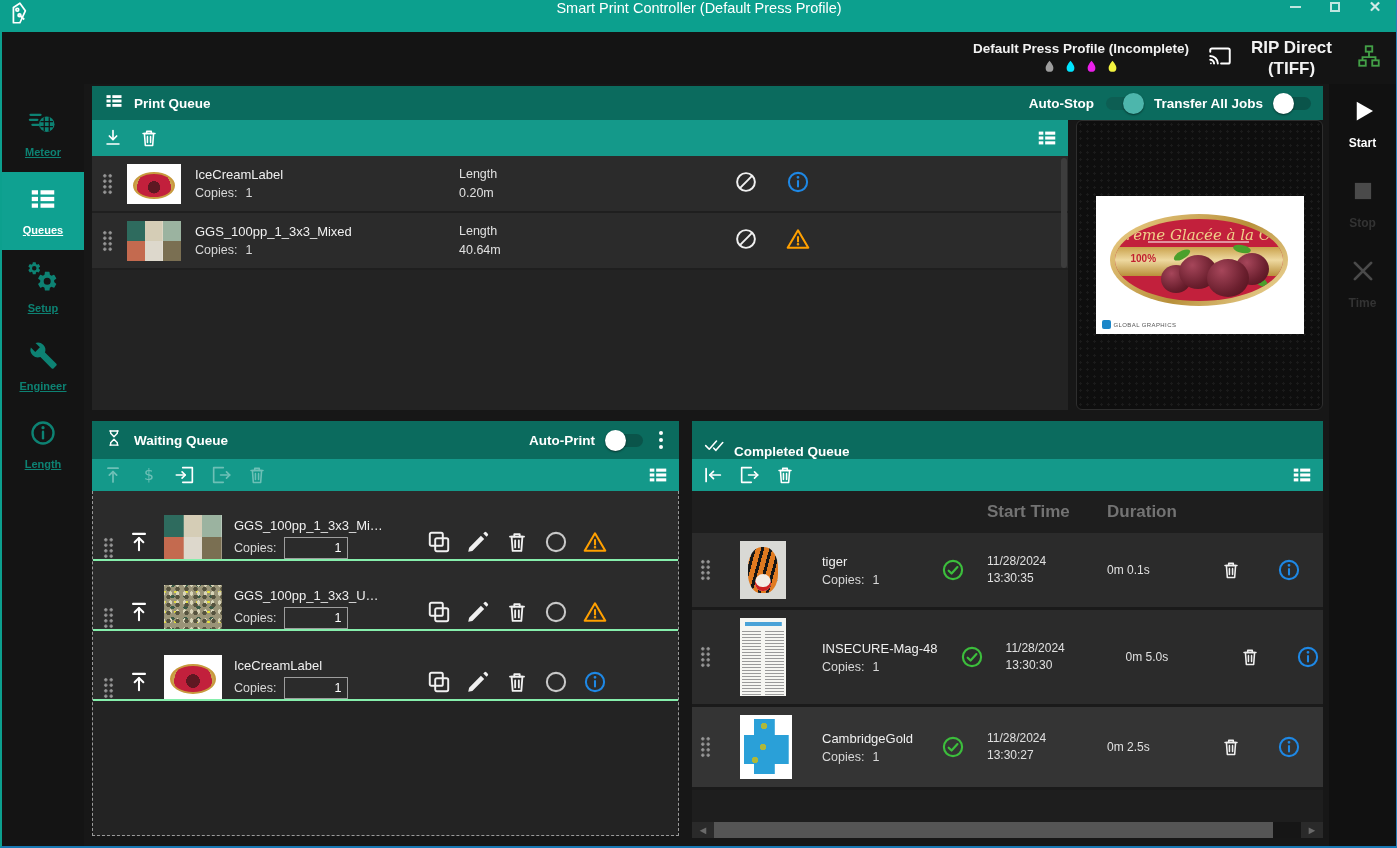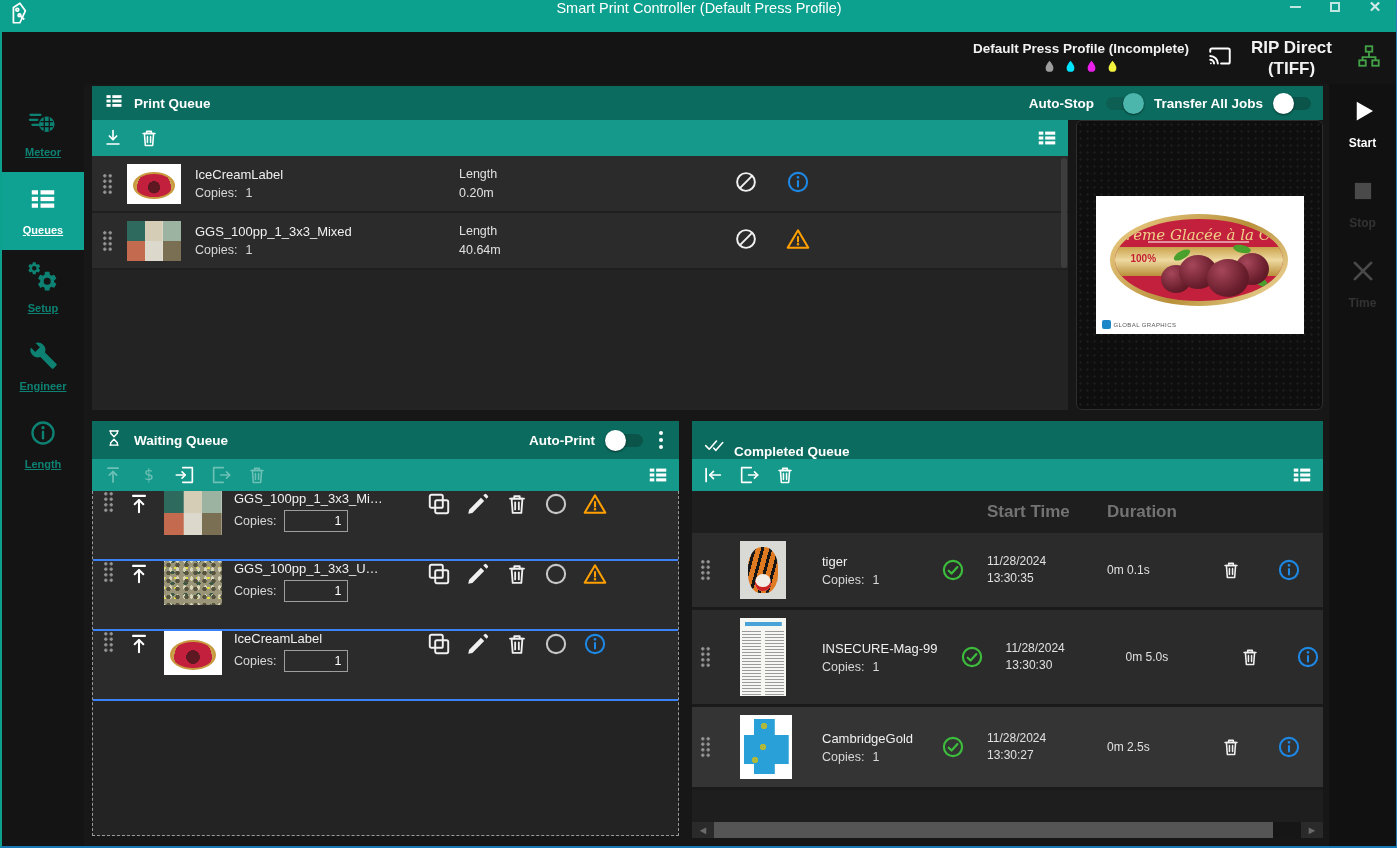--- a/index.html
+++ b/index.html
@@ -145,21 +145,21 @@
   .rail-btn svg{ width:30px; height:30px;}
   .rail-btn.disabled{ color:#4a4a4a; cursor:default;}
   .rail-btn.disabled span{ color:#333;}
 
   
   .bottom-section{ flex:1; display:flex; gap:13px; margin-top:11px; min-height:0;}
   .wq-panel{ width:587px; display:flex; flex-direction:column; flex:0 0 auto; min-height:0;}
   .wq-header{ height:38px;}
   .wq-toolbar{ height:32px;}
   .wq-list{ flex:1; background:#232323; border:1px dashed #9a9a9a; border-top:none; min-height:0; margin-bottom:2px;}
-  .wq-row{ height:70px; background:#2b2b2b; border-bottom:2px solid #3b82f6; display:flex; align-items:flex-start; padding:0 10px; gap:12px;}
+  .wq-row{ height:70px; background:#2b2b2b; border-bottom:2px solid #86efac; display:flex; align-items:flex-end; padding:0 10px; gap:12px;}
   .wq-row .thumb{ width:58px; height:44px;}
   .wq-name-block{ width:178px;}
   .copies-input{ width:64px; height:22px; background:transparent; border:1px solid #9e9e9e; color:#fff;
      font-size:12.5px; text-align:right; padding-right:6px; font-family:"Liberation Sans",sans-serif;}
   .wq-icons{ display:flex; align-items:center; gap:13px; margin-left:2px;}
   .topbtn{ color:#fff;}
 
   .cq-panel{ flex:1; display:flex; flex-direction:column; min-width:0; min-height:0;}
   .cq-header{ height:38px;align-items:flex-end;}
   .cq-toolbar{ height:32px;}
@@ -796,21 +796,21 @@
                   <svg class="ic26">
                     <use href="#i-info"></use>
                   </svg>
                 </span>
             </div>
 
             <div class="cq-grid cq-row">
               <span class="drag-handle"></span>
               <div class="thumb thumb-mag t-mag"></div>
               <div>
-                <div class="job-name">INSECURE-Mag-99</div>
+                <div class="job-name">INSECURE-Mag-48</div>
                 <div class="copies-line">
                     <span>Copies:</span>
                     <span>1</span>
                   </div>
               </div>
               <span class="center c-green">
                   <svg class="ic26">
                     <use href="#i-checkcircle"></use>
                   </svg>
                 </span>

